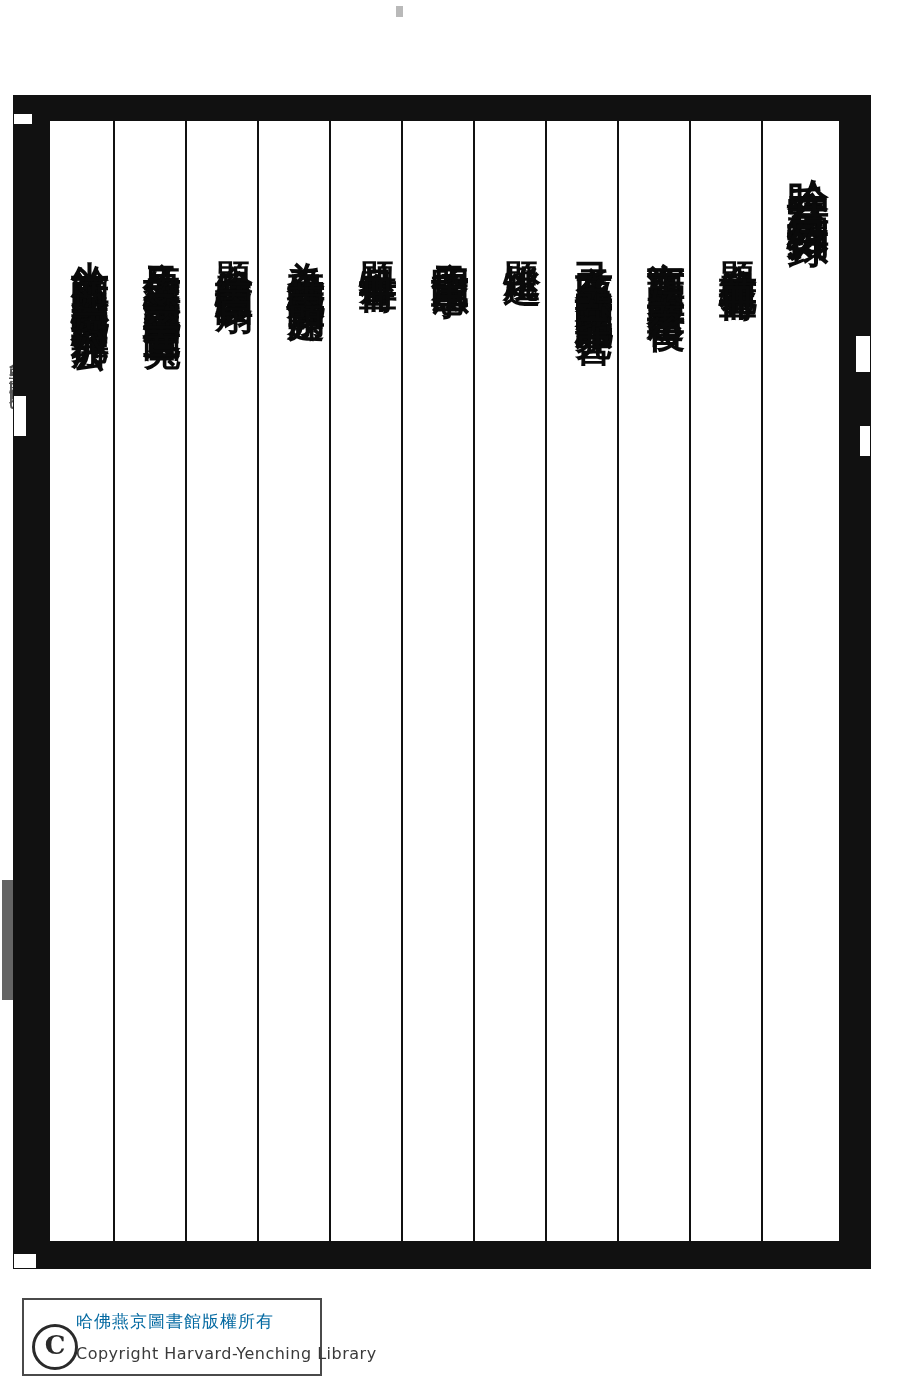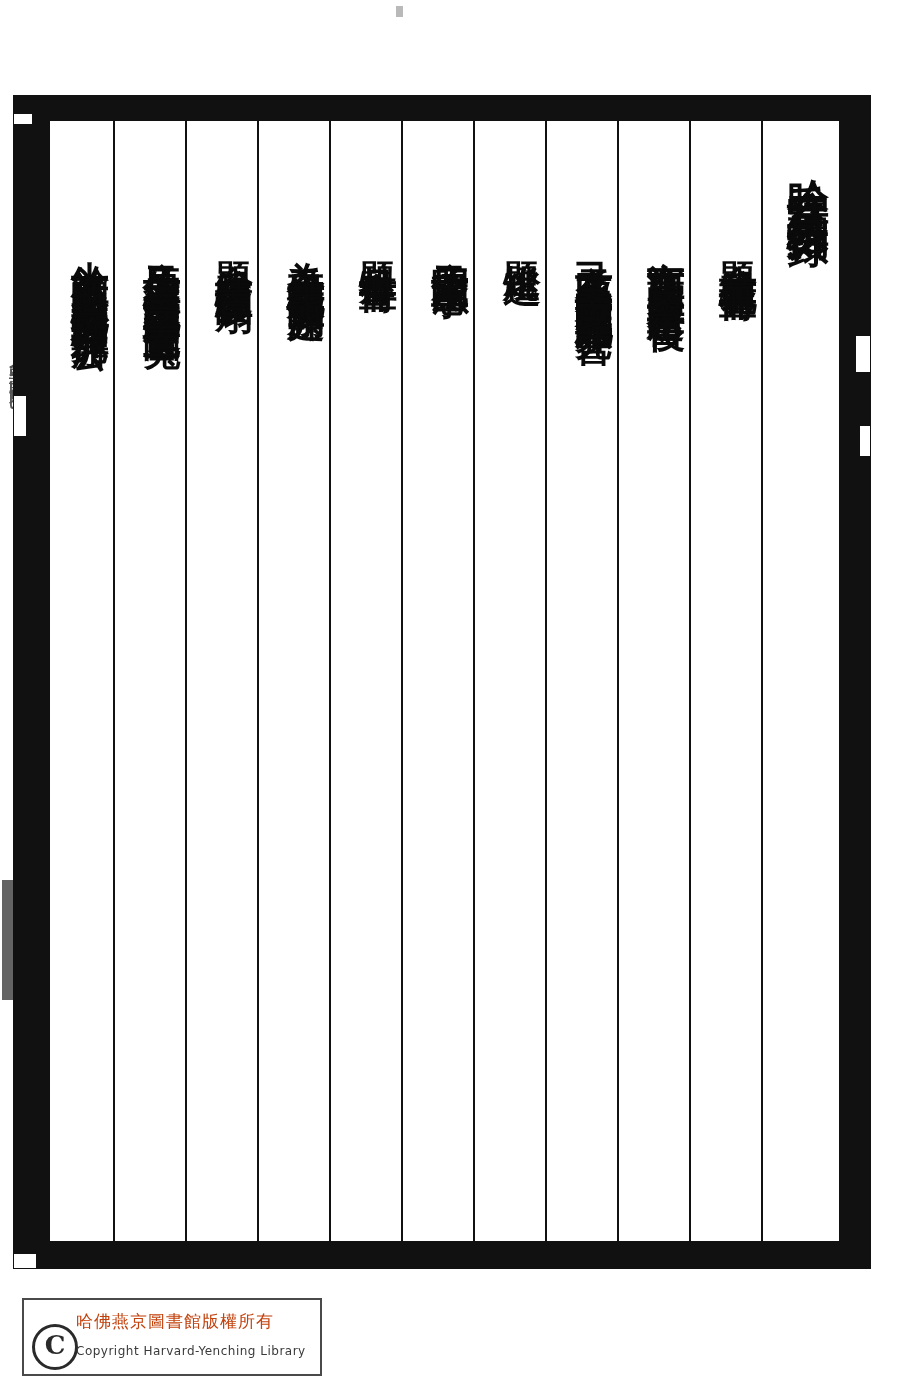--- a/index.html
+++ b/index.html
@@ -124,29 +124,29 @@
     border: 2px solid #4a4a4a;
     background: #ffffff;
   }
   #stamp-cjk {
     position: absolute;
     left: 52px;
     top: 10px;
     font-family: "DejaVu Sans", sans-serif;
     font-size: 17px;
     letter-spacing: 1px;
-    color: #c2410c;
+    color: #0369a1;
     white-space: nowrap;
   }
   #stamp-en {
     position: absolute;
     left: 52px;
     top: 44px;
     font-family: "DejaVu Sans", sans-serif;
-    font-size: 12px;
+    font-size: 16px;
     letter-spacing: 0.5px;
     color: #3a3a3a;
     white-space: nowrap;
   }
   #stamp-c {
     position: absolute;
     left: 8px;
     top: 24px;
     width: 40px;
     height: 40px;

